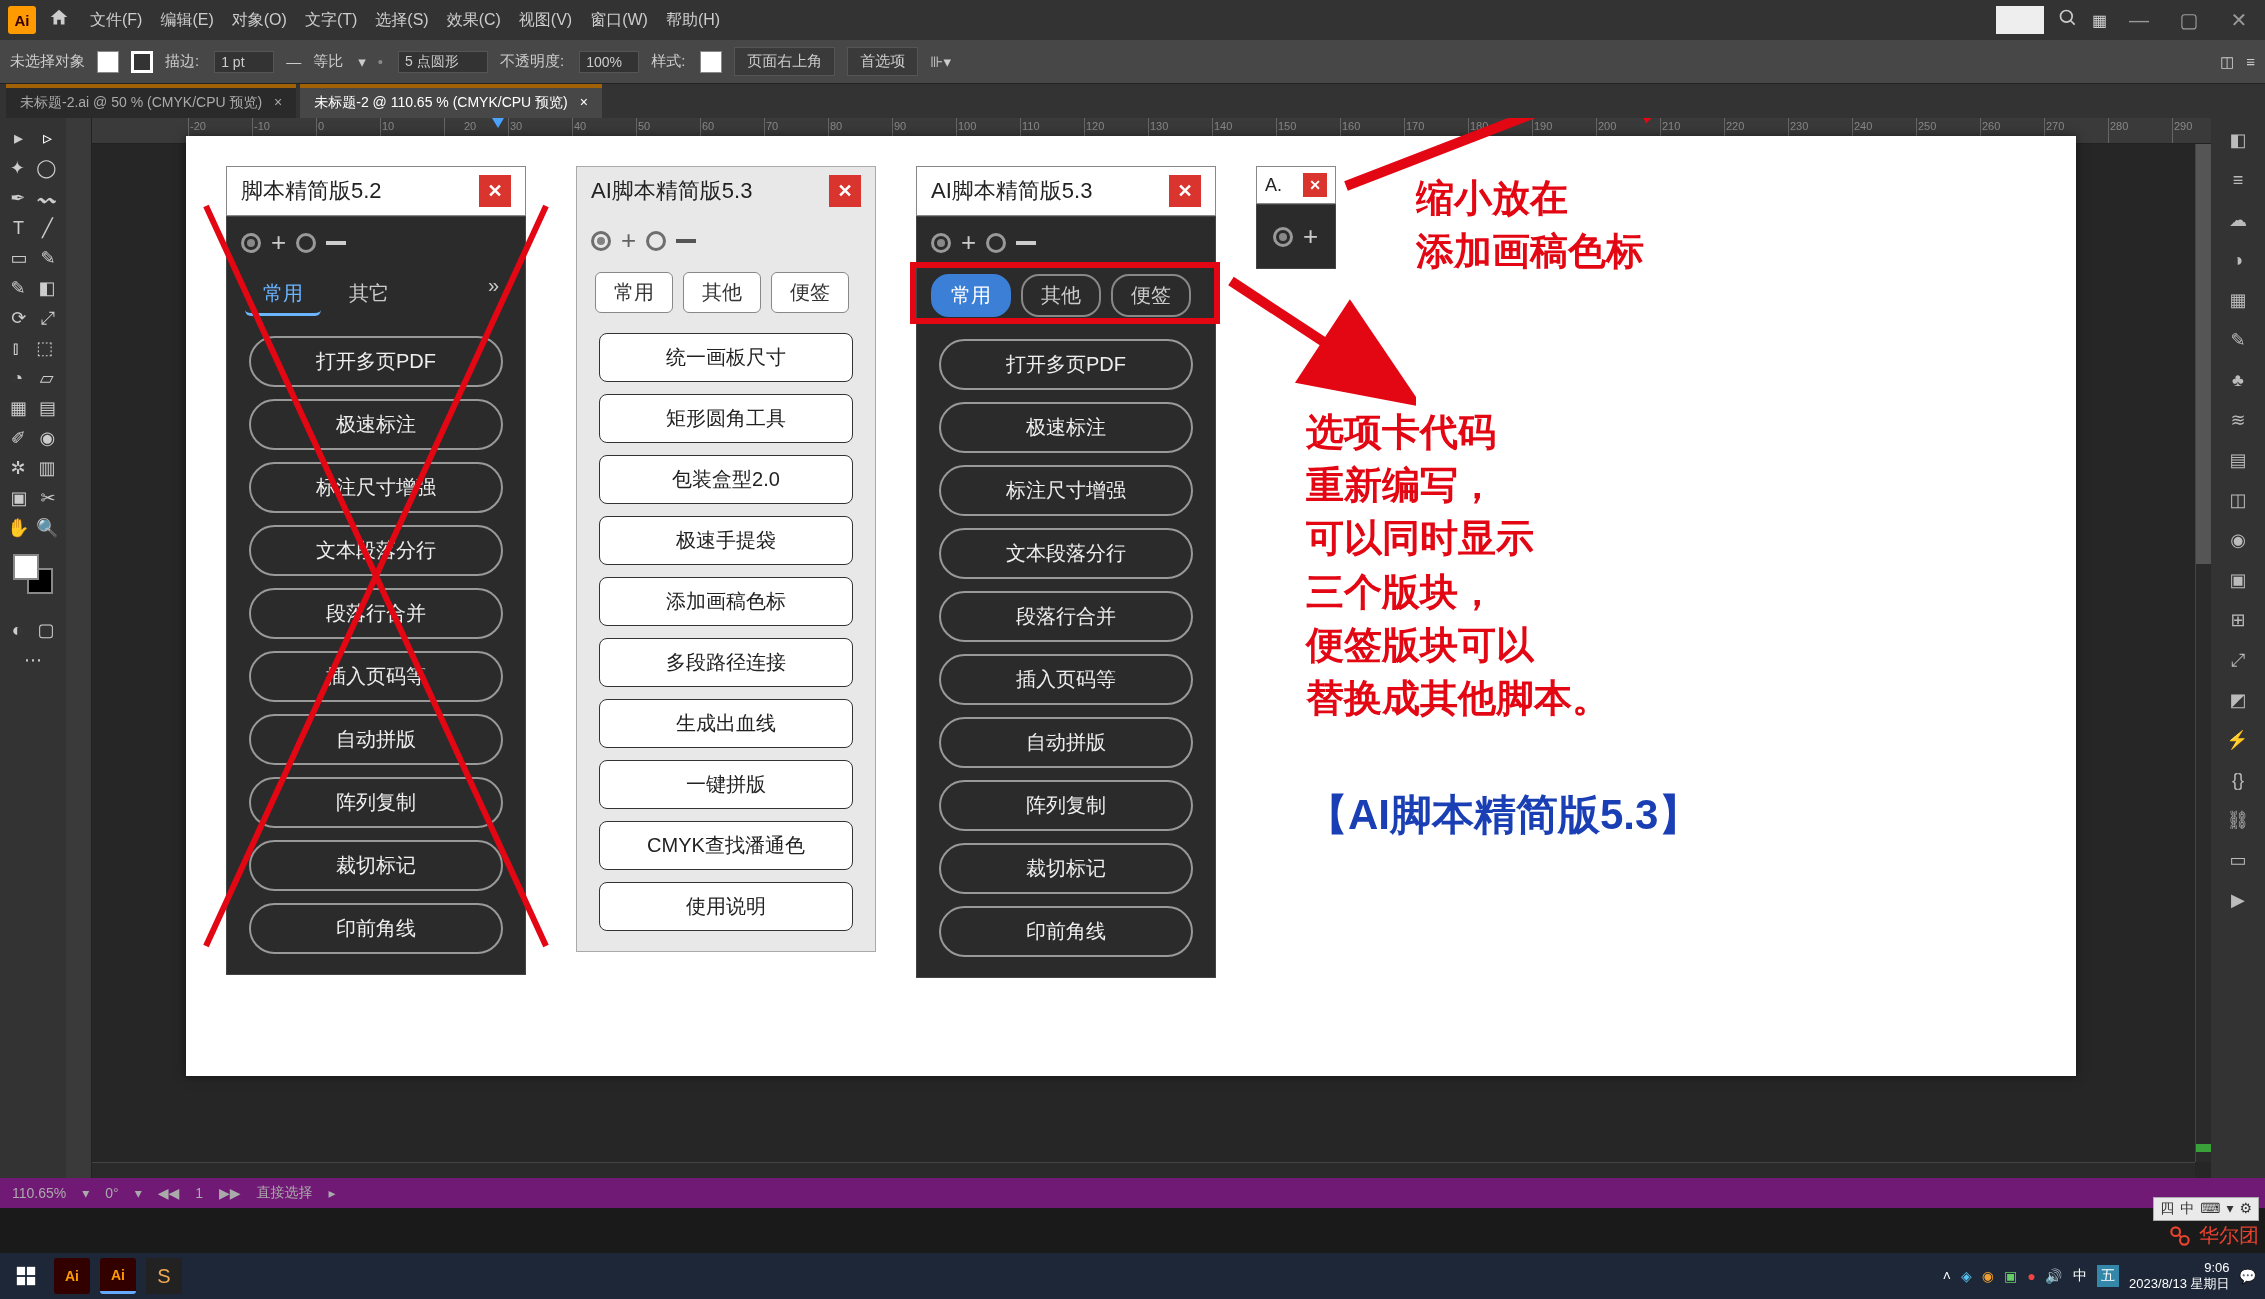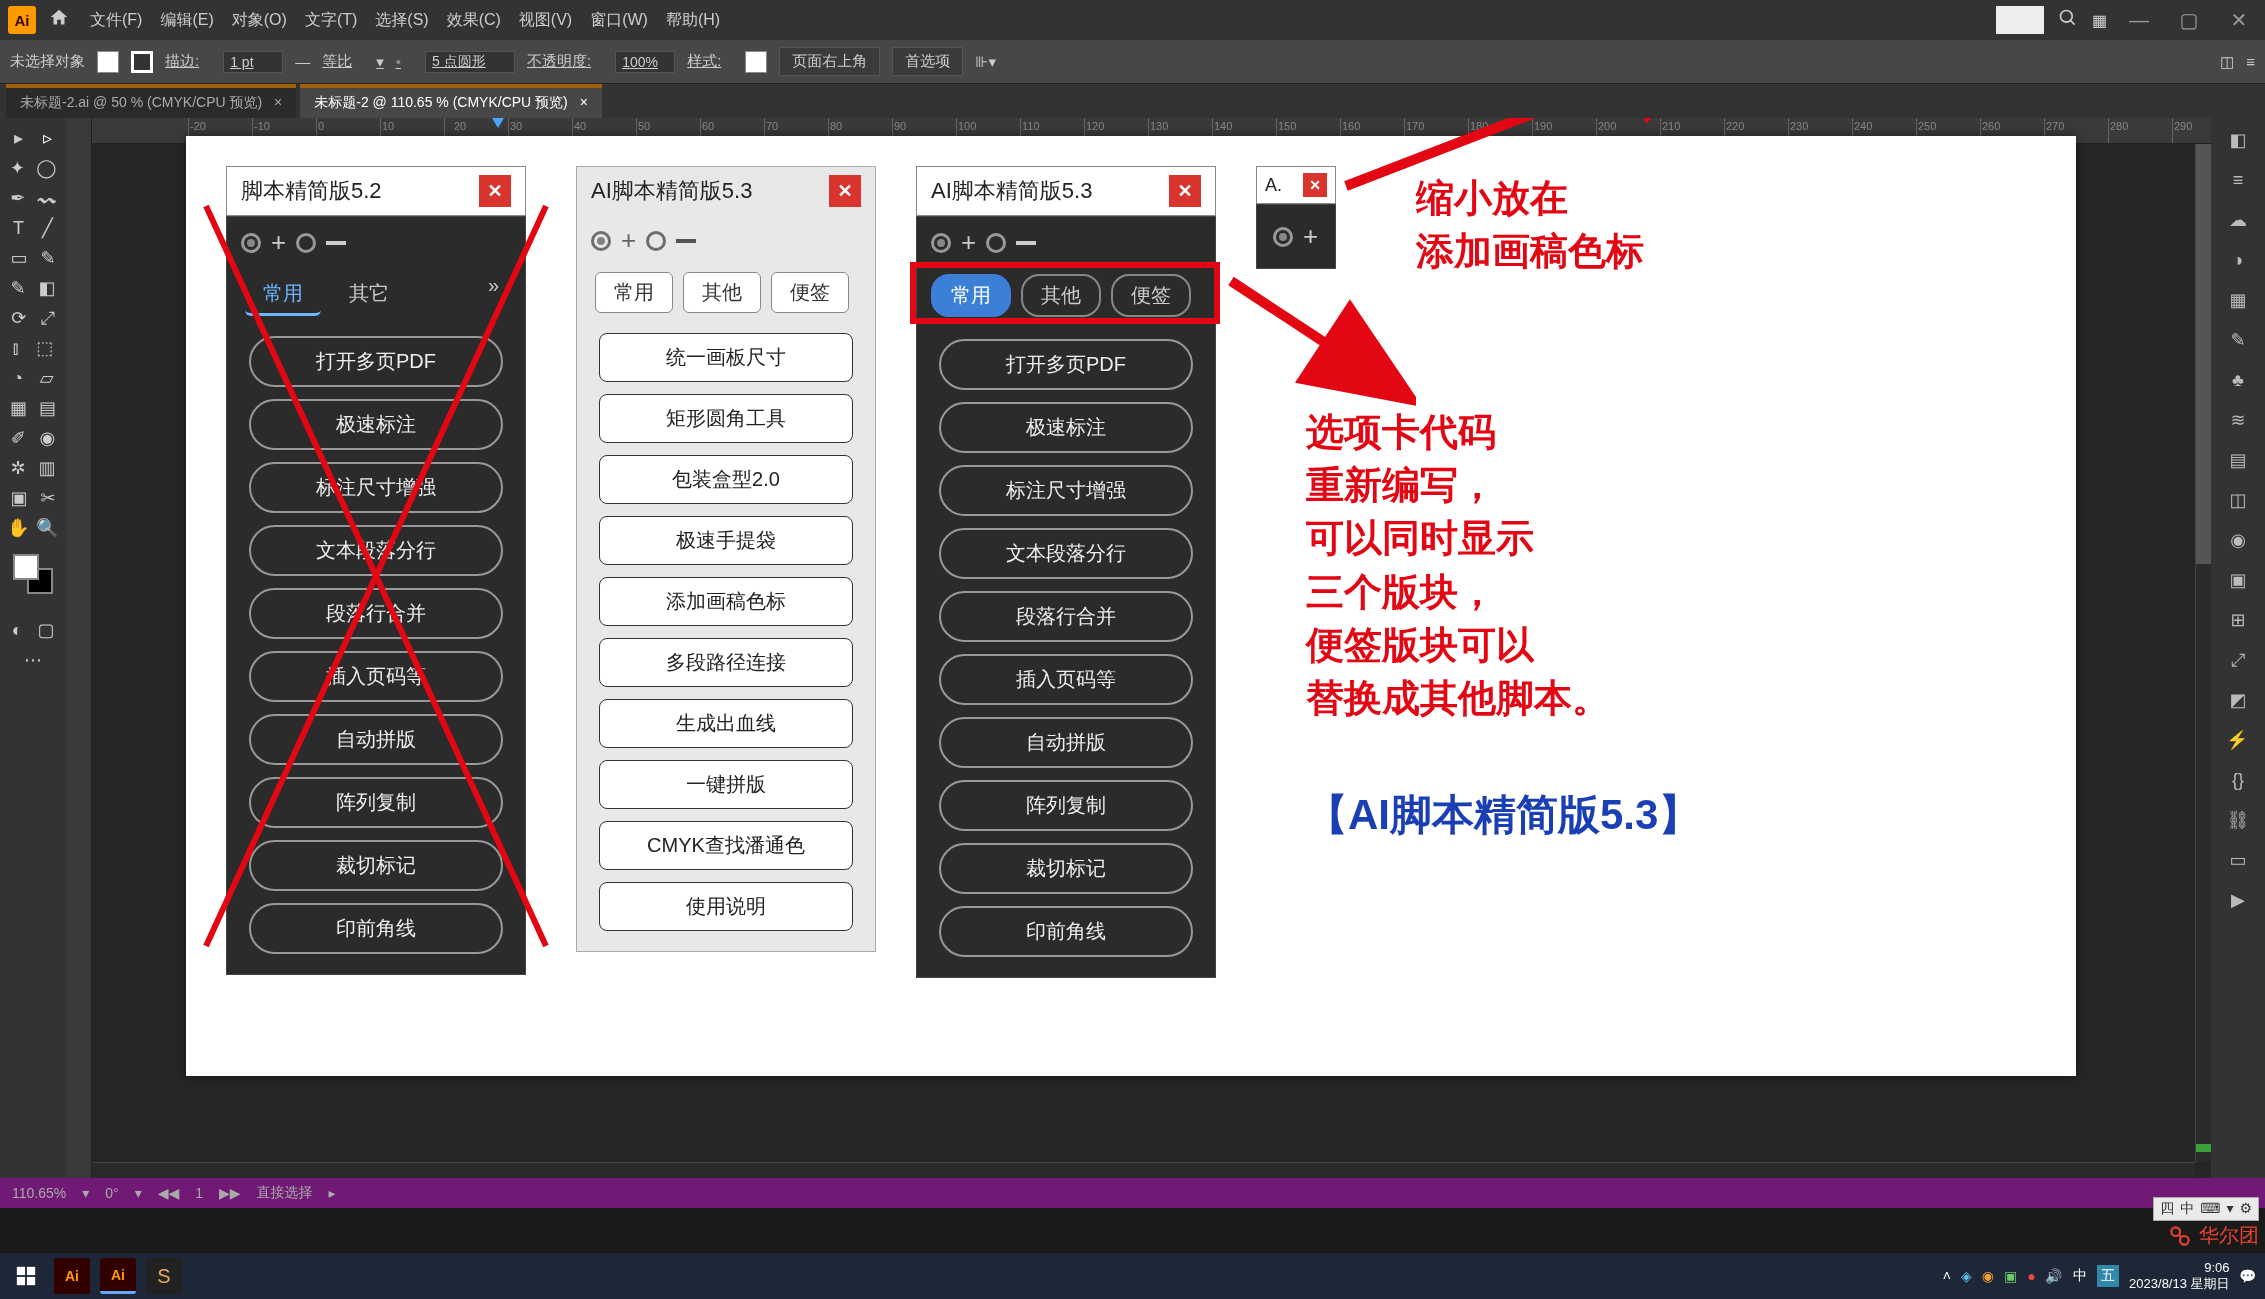--- a/index.html
+++ b/index.html
@@ -9,21 +9,21 @@
 .menubar { height: 40px; background: #333; display: flex; align-items: center; padding: 0 8px; color: #ccc; font-size: 16px; }
 .menubar .ai-logo { width: 28px; height: 28px; background: #ff9a00; color: #330000; display: flex; align-items: center; justify-content: center; font-weight: bold; font-size: 15px; margin-right: 12px; border-radius: 3px; }
 .menubar .home-icon { width: 26px; height: 26px; margin-right: 16px; cursor: pointer; }
 .menubar .menu-item { margin-right: 18px; cursor: pointer; }
 .menubar .right-controls { margin-left: auto; display: flex; align-items: center; gap: 14px; }
 .menubar .search-box { width: 48px; height: 28px; background: #eee; }
 .menubar .win-btn { width: 36px; height: 20px; display: flex; align-items: center; justify-content: center; cursor: pointer; color: #999; font-size: 20px; }
 
 
 .controlbar { height: 44px; background: #474747; display: flex; align-items: center; padding: 0 10px; color: #ccc; font-size: 15px; gap: 12px; border-bottom: 1px solid #222; }
-.controlbar .seg { display: flex; align-items: center; gap: 24px; text-decoration: underline; }
+.controlbar .seg { display: flex; align-items: center; gap: 15px; }
 .controlbar input { background: #333; border: 1px solid #555; color: #ccc; padding: 2px 6px; width: 60px; font-size: 14px; }
 .controlbar .btn { background: #3a3a3a; border: 1px solid #555; padding: 4px 12px; cursor: pointer; }
 .controlbar .swatch { width: 22px; height: 22px; background: #fff; border: 1px solid #888; }
 
 
 .tabsbar { height: 34px; background: #333; display: flex; align-items: flex-end; color: #aaa; font-size: 14px; padding-left: 6px; }
 .tabsbar .tab { padding: 6px 14px; background: #2a2a2a; margin-right: 4px; cursor: pointer; border-top: 4px solid #a16207; }
 .tabsbar .tab.active { background: #474747; color: #fff; }
 
 
@@ -247,21 +247,21 @@
       <div class="ruler-marker"></div>
     <div class="tick" style="left: 96px;"></div>
         <div class="tick-label" style="left: 98px;">-20</div>
         <div class="tick" style="left: 160px;"></div>
         <div class="tick-label" style="left: 162px;">-10</div>
         <div class="tick" style="left: 224px;"></div>
         <div class="tick-label" style="left: 226px;">0</div>
         <div class="tick" style="left: 288px;"></div>
         <div class="tick-label" style="left: 290px;">10</div>
         <div class="tick" style="left: 352px;"></div>
-        <div class="tick-label" style="left: 362px;">20</div>
+        <div class="tick-label" style="left: 372px;">20</div>
         <div class="tick" style="left: 416px;"></div>
         <div class="tick-label" style="left: 418px;">30</div>
         <div class="tick" style="left: 480px;"></div>
         <div class="tick-label" style="left: 482px;">40</div>
         <div class="tick" style="left: 544px;"></div>
         <div class="tick-label" style="left: 546px;">50</div>
         <div class="tick" style="left: 608px;"></div>
         <div class="tick-label" style="left: 610px;">60</div>
         <div class="tick" style="left: 672px;"></div>
         <div class="tick-label" style="left: 674px;">70</div>

